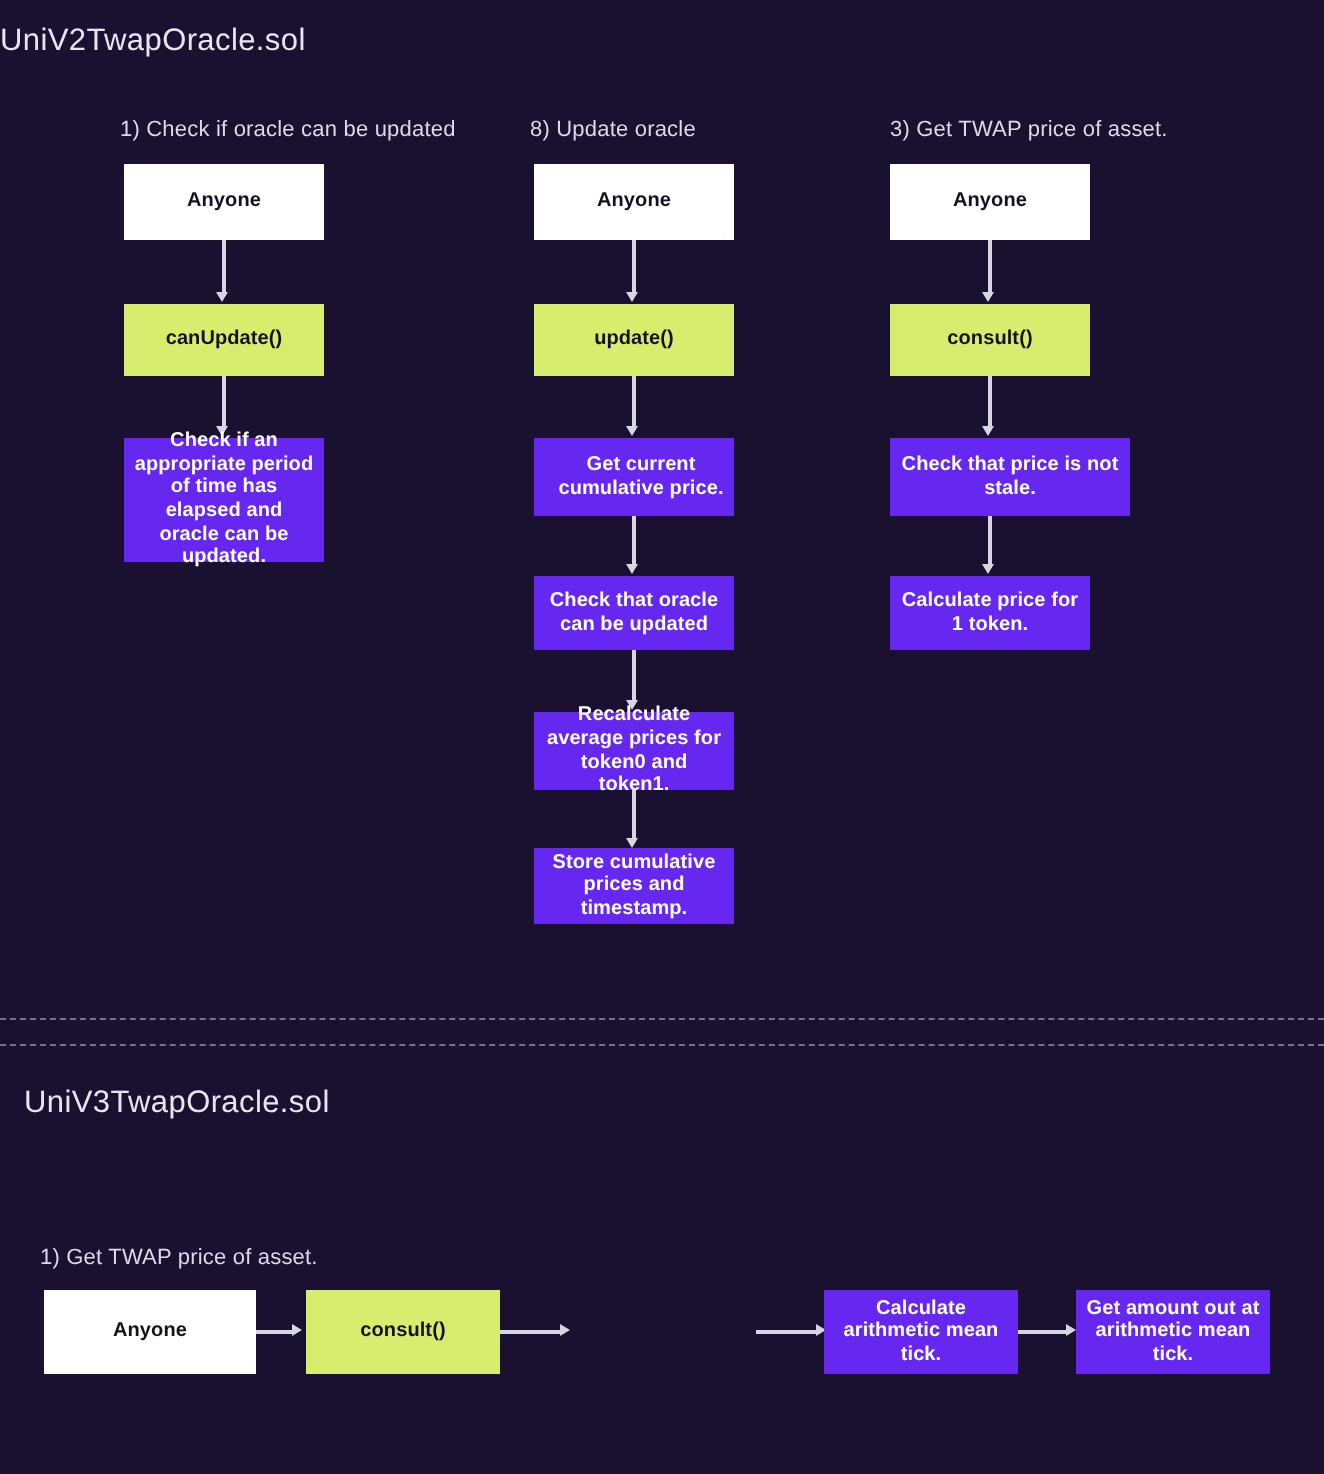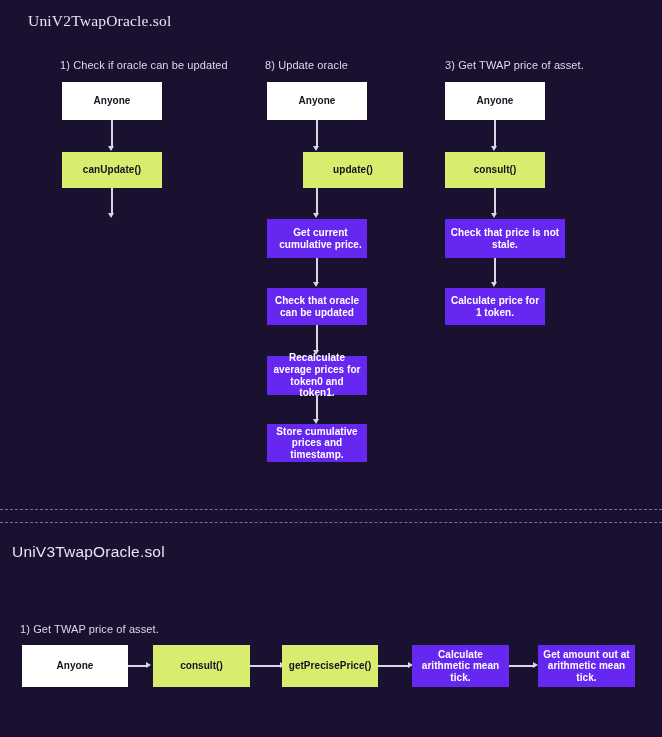--- a/index.html
+++ b/index.html
@@ -26,21 +26,21 @@
 
   
   .section-title {
     position: absolute;
     font-size: 15.5px;
     font-weight: 400;
     color: #e9e5f0;
     letter-spacing: 0.2px;
     white-space: nowrap;
   }
-  #v2-title { left: 28px; top: 12px; font-family: Liberation Serif, serif; }
+  #v2-title { left: 0; top: 12px; }
   #v3-title { left: 12px; top: 543px; }
 
   
   .caption {
     position: absolute;
     font-size: 11px;
     font-weight: 400;
     color: #ded9ea;
     letter-spacing: 0.1px;
     white-space: nowrap;
@@ -128,26 +128,27 @@
   <div class="caption" style="left:445px; top:59px;">3) Get TWAP price of asset.</div>
 
   <div class="node actor" style="left:62px; top:82px; width:100px; height:38px;">Anyone</div>
   <div class="conn-v" style="left:111.3px; top:120px; height:28px;"></div>
   <div class="arrow-down" style="left:108.4px; top:146px;"></div>
 
   <div class="node fn" style="left:62px; top:152px; width:100px; height:36px;">canUpdate()</div>
   <div class="conn-v" style="left:111.3px; top:188px; height:27px;"></div>
   <div class="arrow-down" style="left:108.4px; top:213px;"></div>
 
+  <div class="node step" style="left:62px; top:219px; width:100px; height:62px;">Check if an appropriate period of time has elapsed and oracle can be updated.</div>
 
   <div class="node actor" style="left:267px; top:82px; width:100px; height:38px;">Anyone</div>
   <div class="conn-v" style="left:316.3px; top:120px; height:28px;"></div>
   <div class="arrow-down" style="left:313.4px; top:146px;"></div>
 
-  <div class="node fn" style="left:267px; top:152px; width:100px; height:36px;margin-left:36px;">update()</div>
+  <div class="node fn" style="left:267px; top:152px; width:100px; height:36px;">update()</div>
   <div class="conn-v" style="left:316.3px; top:188px; height:27px;"></div>
   <div class="arrow-down" style="left:313.4px; top:213px;"></div>
 
   <div class="node step" style="left:267px; top:219px; width:100px; height:39px;padding-left:12px;">Get current cumulative price.</div>
   <div class="conn-v" style="left:316.3px; top:258px; height:26px;"></div>
   <div class="arrow-down" style="left:313.4px; top:282px;"></div>
 
   <div class="node step" style="left:267px; top:288px; width:100px; height:37px;">Check that oracle can be updated</div>
   <div class="conn-v" style="left:316.3px; top:325px; height:27px;"></div>
   <div class="arrow-down" style="left:313.4px; top:350px;"></div>
@@ -180,21 +181,20 @@
   <div class="caption" style="left:20px; top:623px;">1) Get TWAP price of asset.</div>
 
   <div class="node actor" style="left:22px; top:645px; width:106px; height:42px;">Anyone</div>
   <div class="conn-h" style="left:128px; top:665.3px; width:20px;"></div>
   <div class="arrow-right" style="left:146px; top:662.4px;"></div>
 
   <div class="node fn" style="left:153px; top:645px; width:97px; height:42px;">consult()</div>
   <div class="conn-h" style="left:250px; top:665.3px; width:32px;"></div>
   <div class="arrow-right" style="left:280px; top:662.4px;"></div>
 
-  <div class="node fn" style="left:282px; top:645px; width:96px; height:42px;">getPrecisePrice()</div>
   <div class="conn-h" style="left:378px; top:665.3px; width:32px;"></div>
   <div class="arrow-right" style="left:408px; top:662.4px;"></div>
 
   <div class="node step" style="left:412px; top:645px; width:97px; height:42px;">Calculate arithmetic mean tick.</div>
   <div class="conn-h" style="left:509px; top:665.3px; width:26px;"></div>
   <div class="arrow-right" style="left:533px; top:662.4px;"></div>
 
   <div class="node step" style="left:538px; top:645px; width:97px; height:42px;">Get amount out at arithmetic mean tick.</div>
 
 </div>

